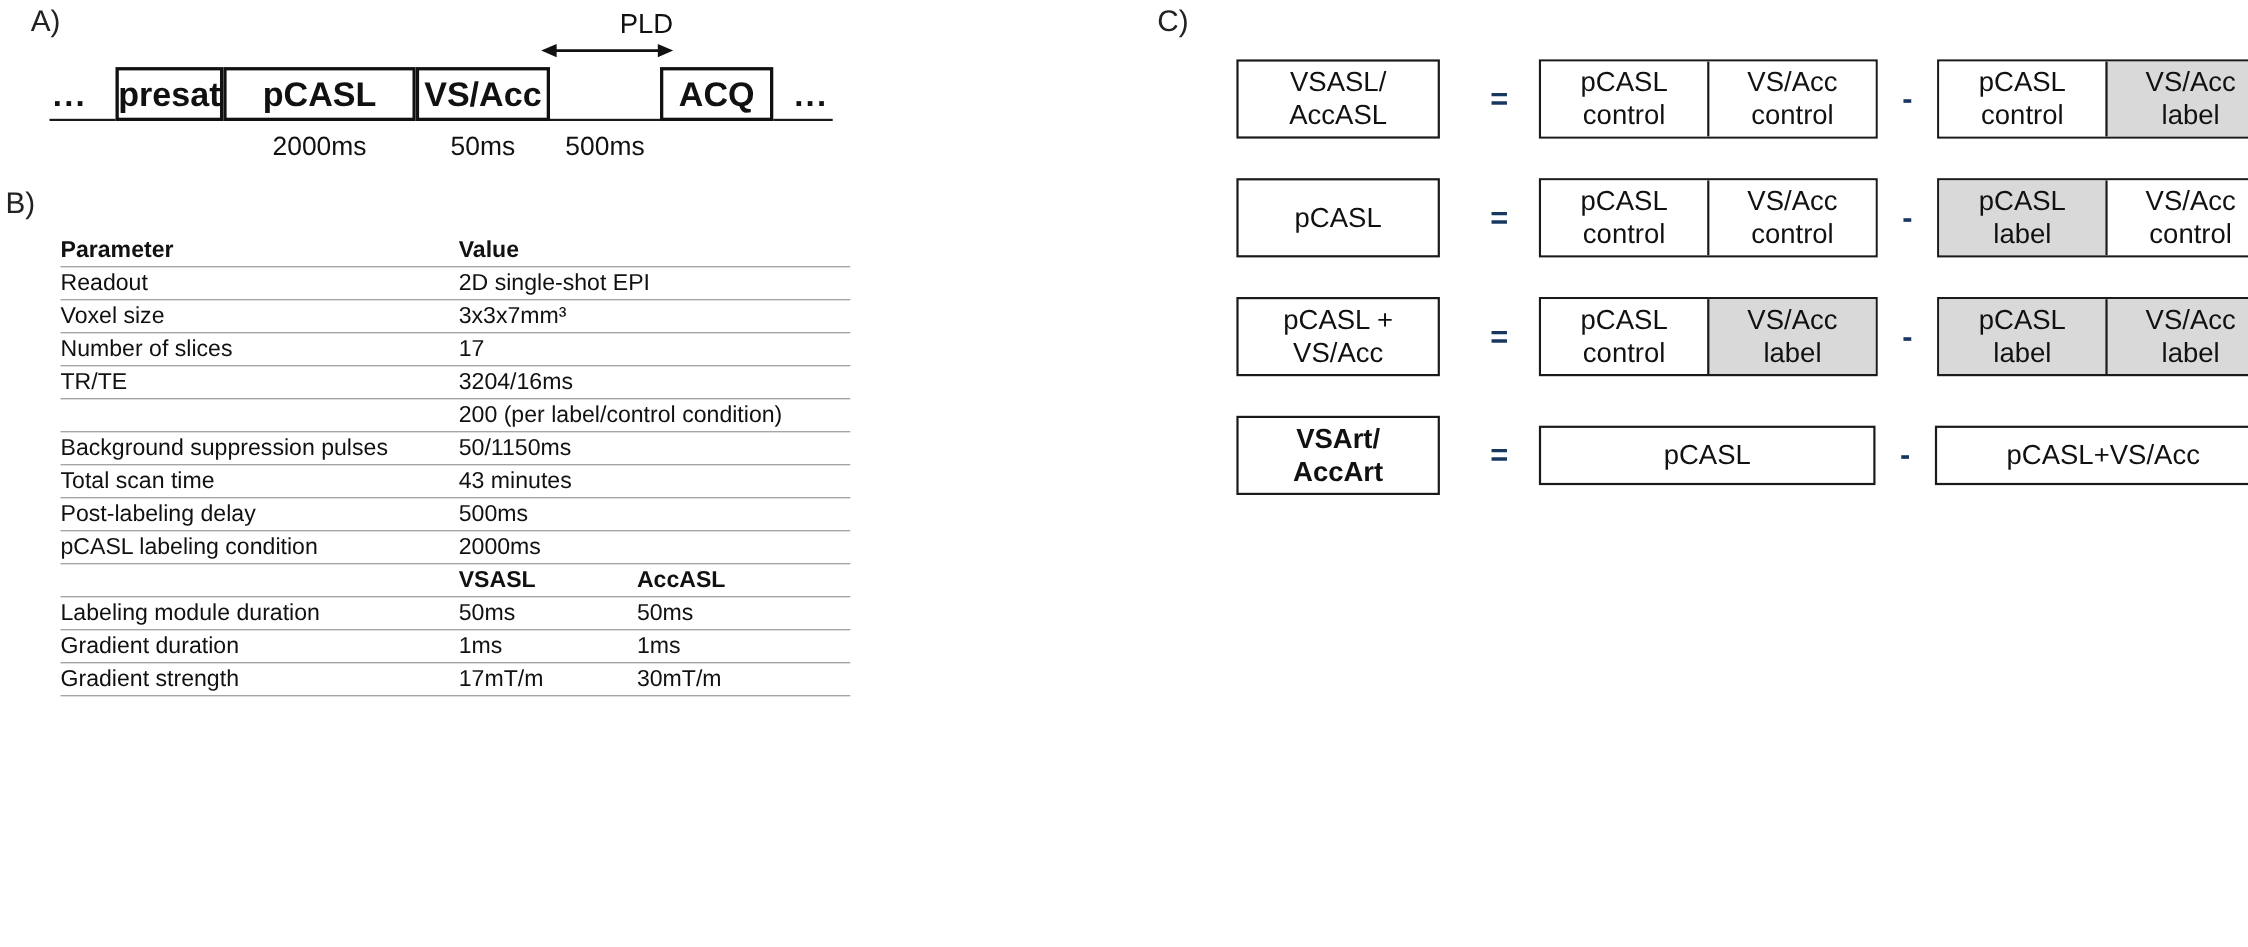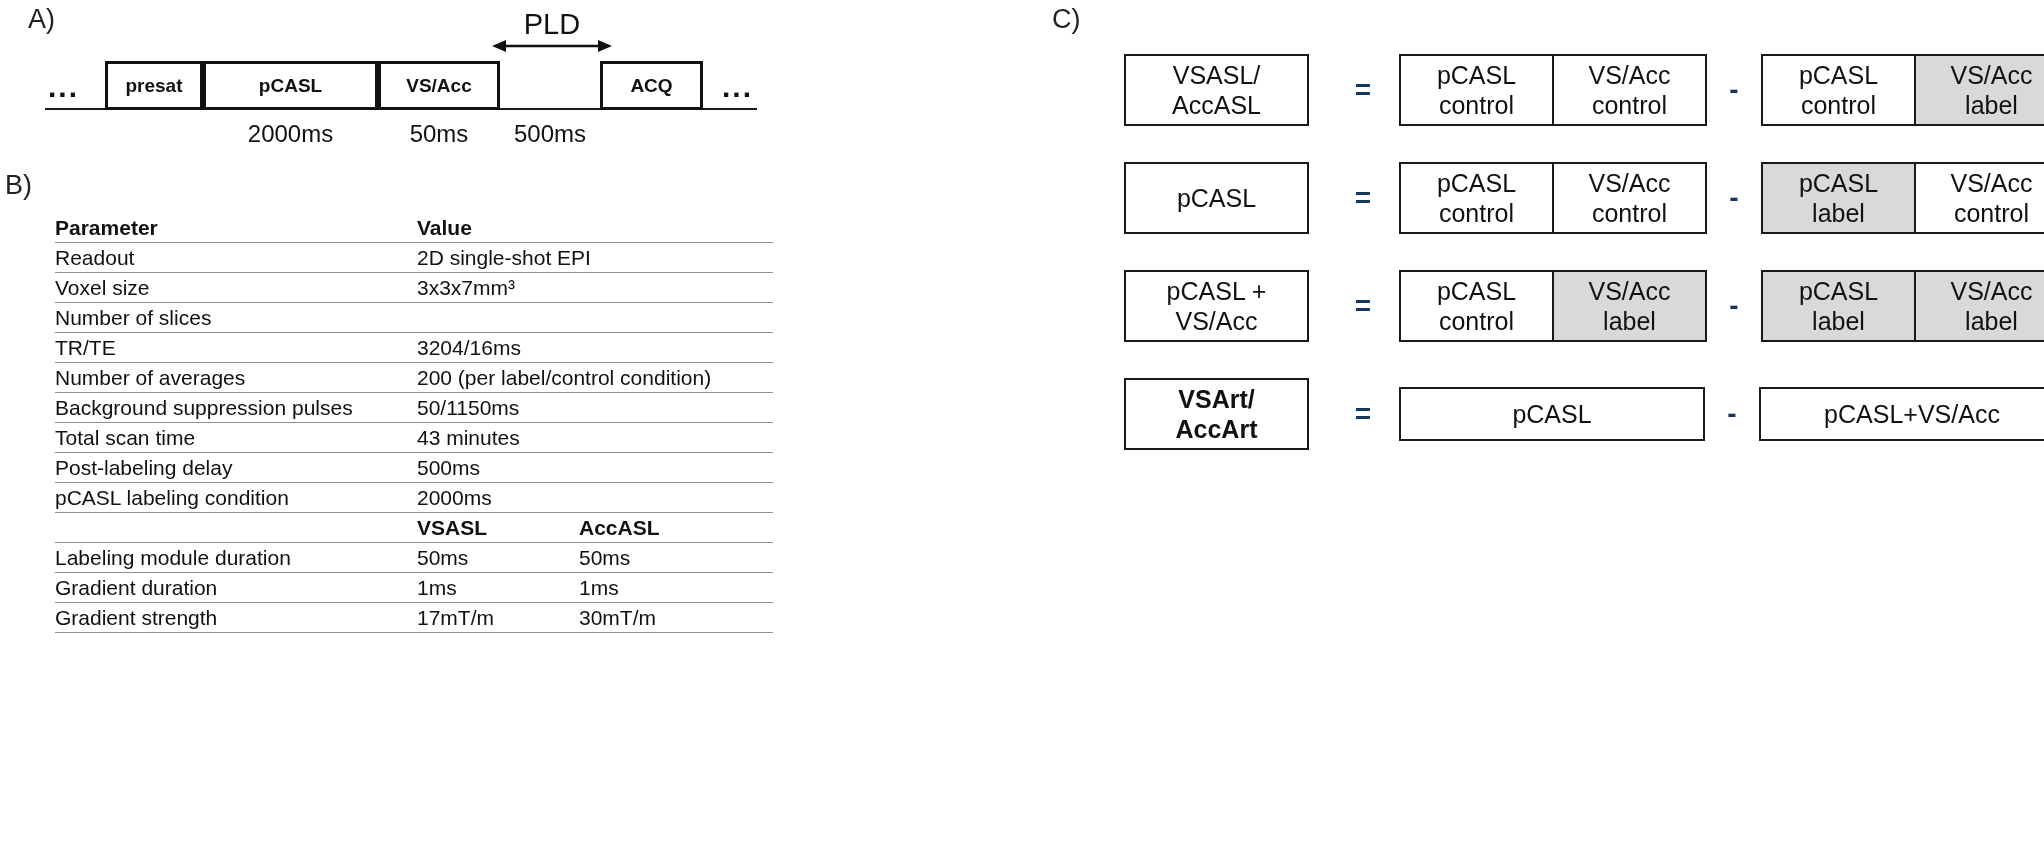--- a/index.html
+++ b/index.html
@@ -8,29 +8,29 @@
 
   
   .panel-label{position:absolute;font-size:27px;color:#222;}
   #labelA{left:28px;top:4px;}
   #labelB{left:5px;top:170px;}
   #labelC{left:1052px;top:4px;}
 
   .seq-baseline{position:absolute;left:45px;top:108px;width:712px;height:2px;background:#1a1a1a;}
   .seq-box{position:absolute;top:61px;height:49px;box-sizing:border-box;border:3px solid #111;
            background:#fff;display:flex;align-items:center;justify-content:center;
-           font-weight:bold;font-size:19px;}
+           font-weight:bold;font-size:31px;}
   #box-presat{left:105px;width:98px;}
   #box-pcasl{left:203px;width:175px;}
   #box-vsacc{left:378px;width:122px;}
   #box-acq{left:600px;width:103px;}
   .seq-ellipsis{position:absolute;top:70px;font-size:30px;font-weight:bold;letter-spacing:2px;}
   #ell-left{left:48px;}
   #ell-right{left:722px;}
-  .pld-label{position:absolute;left:492px;top:8px;width:120px;text-align:center;font-size:29px;}
+  .pld-label{position:absolute;left:492px;top:8px;width:120px;text-align:right;font-size:25px;}
   .pld-arrow{position:absolute;left:492px;top:38px;}
   .seq-time{position:absolute;top:120px;text-align:center;font-size:24px;}
   #time-pcasl{left:203px;width:175px;}
   #time-vsacc{left:378px;width:122px;}
   #time-pld{left:498px;width:104px;}
 
   
   .tbl{position:absolute;left:55px;top:213px;width:718px;font-size:21px;}
   .tbl-row{display:grid;grid-template-columns:362px 162px 1fr;height:29px;
            border-bottom:1px solid #8f8f8f;align-items:center;}
@@ -93,27 +93,27 @@
     <div class="tbl-row">
       <div class="cell">Readout</div>
       <div class="cell span2">2D single-shot EPI</div>
     </div>
     <div class="tbl-row">
       <div class="cell">Voxel size</div>
       <div class="cell span2">3x3x7mm³</div>
     </div>
     <div class="tbl-row">
       <div class="cell">Number of slices</div>
+      <div class="cell span2">17</div>
     </div>
     <div class="tbl-row">
       <div class="cell">TR/TE</div>
       <div class="cell span2">3204/16ms</div>
     </div>
     <div class="tbl-row">
-      <div class="cell">Number of averages</div>
       <div class="cell span2">200 (per label/control condition)</div>
     </div>
     <div class="tbl-row">
       <div class="cell">Background suppression pulses</div>
       <div class="cell span2">50/1150ms</div>
     </div>
     <div class="tbl-row">
       <div class="cell">Total scan time</div>
       <div class="cell span2">43 minutes</div>
     </div>

